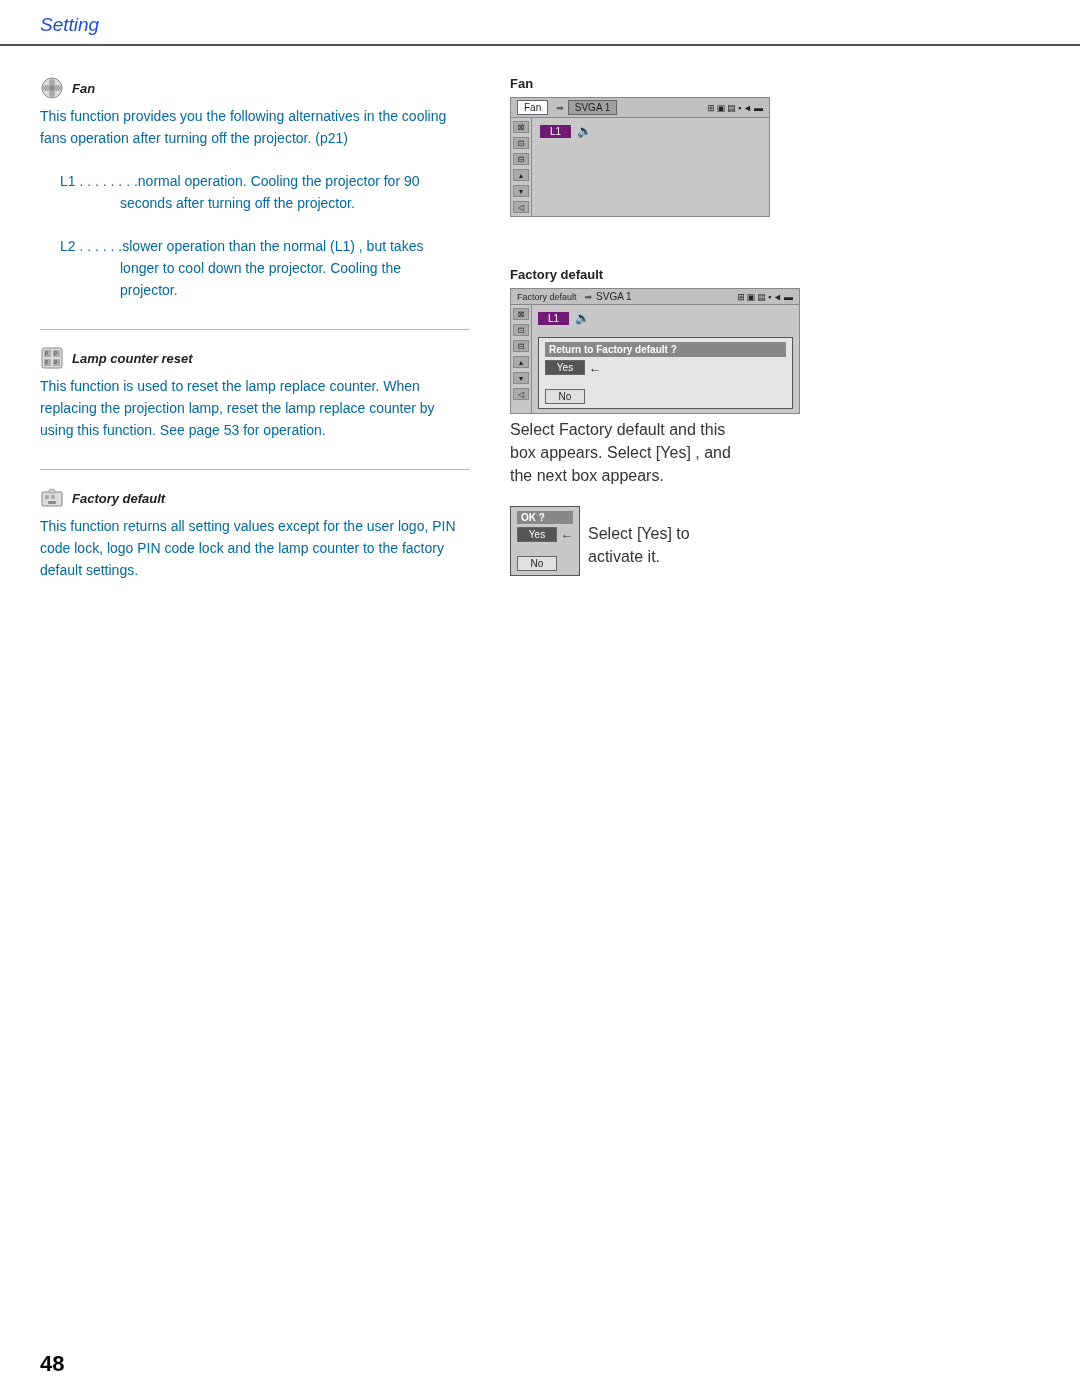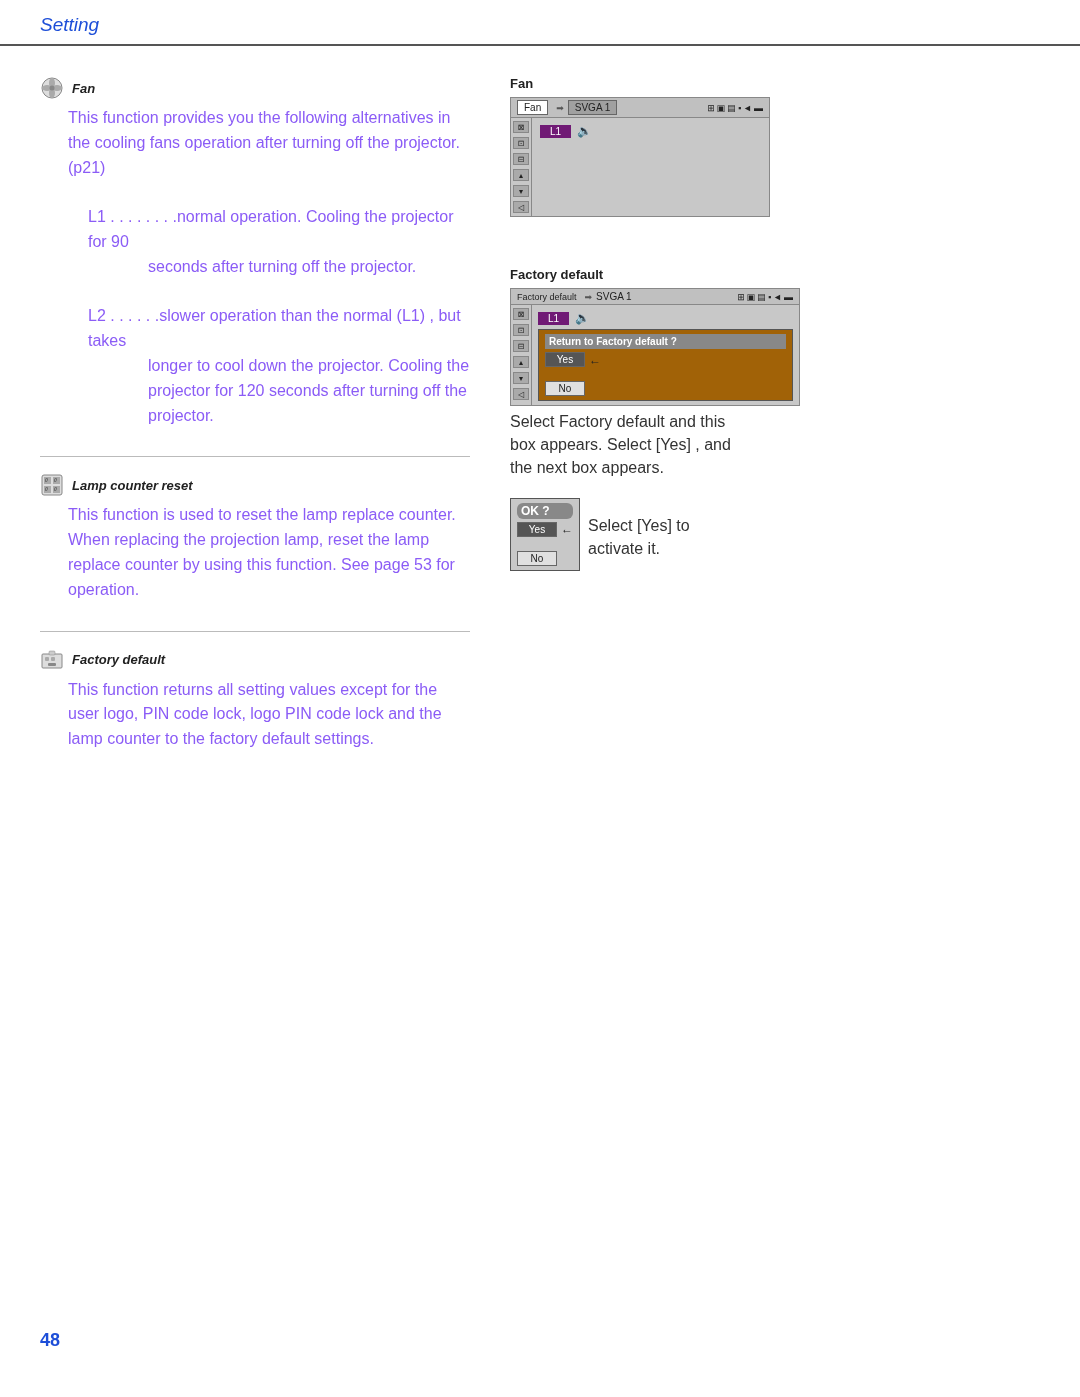--- a/index.html
+++ b/index.html
@@ -20,25 +20,25 @@
     }
     .page-header-title {
       font-size: 19px;
       font-style: italic;
       font-weight: normal;
       color: #1d4ed8;
     }
 
     .page-footer {
       position: absolute;
-      bottom: 46px;
+      bottom: 20px;
       left: 40px;
-      font-size: 18px;
+      font-size: 22px;
       font-weight: bold;
-      color: #1d4ed8;
+      color: #000000;
     }
 
     .content-area {
       display: flex;
       flex-direction: row;
       padding: 30px 40px 0 40px;
       gap: 30px;
     }
 
     .left-column {
@@ -69,24 +69,23 @@
     .section-icon {
       width: 24px;
       height: 24px;
       display: inline-flex;
       align-items: center;
       justify-content: center;
       flex-shrink: 0;
     }
 
     .section-body {
-      font-size: 16px;
+      font-size: 14px;
       line-height: 1.55;
-      color: #8b5cf6;
-      margin-left: 28px;
+      color: #0369a1;
     }
 
     .indent-line {
       padding-left: 20px;
       display: block;
     }
     .indent-line-cont {
       padding-left: 80px;
       display: block;
     }
@@ -224,25 +223,25 @@
     .factory-main-content {
       flex: 1;
       background: #c8c8c8;
       border-bottom: 1px solid #888;
       border-right: 1px solid #888;
       padding: 4px 6px;
       position: relative;
     }
 
     .dialog-box {
-      background: #a16207;
+      background: #e5e5e5;
       border: 1px solid #555;
       padding: 4px 6px;
       font-size: 10px;
-      margin-top: 2px;
+      margin-top: 10px;
     }
 
     .dialog-title {
       font-size: 10px;
       font-weight: bold;
       margin-bottom: 3px;
       padding: 2px 4px;
       background: #888;
       color: #fff;
     }
@@ -271,27 +270,26 @@
     .ok-dialog {
       background: #c8c8c8;
       border: 1px solid #555;
       padding: 4px 6px;
       font-size: 10px;
       margin-top: 8px;
       display: inline-block;
     }
 
     .ok-dialog-title {
-      font-size: 12px;
+      font-size: 10px;
       font-weight: bold;
       padding: 1px 4px;
       background: #888;
       color: #fff;
       margin-bottom: 3px;
-      border-radius: 6px;
     }
 
     .caption-text {
       font-size: 16px;
       line-height: 1.45;
       margin-top: 4px;
       color: #333;
       max-width: 230px;
     }
 
@@ -327,21 +325,20 @@
         <span>Fan</span>
       </div>
       <div class="section-body">
         <span>This function provides you the following alternatives in the cooling fans operation after turning off the projector.  (p21)</span>
         <br><br>
         <span class="indent-line">L1 . . . . . . . .normal operation. Cooling the projector for 90</span>
         <span class="indent-line-cont">seconds after turning off the projector.</span>
         <br>
         <span class="indent-line">L2  . . . . . .slower operation than the normal (L1) , but takes</span>
         <span class="indent-line-cont">longer to cool down the projector.  Cooling the</span>
-        <span class="indent-line-cont">projector for 120 seconds after turning off the</span>
         <span class="indent-line-cont">projector.</span>
       </div>
     </div>
 
     <hr class="divider-line">
 
     <div class="section-block">
       <div class="section-heading">
         <span class="section-icon">
           <svg width="22" height="22" viewBox="0 0 22 22">

